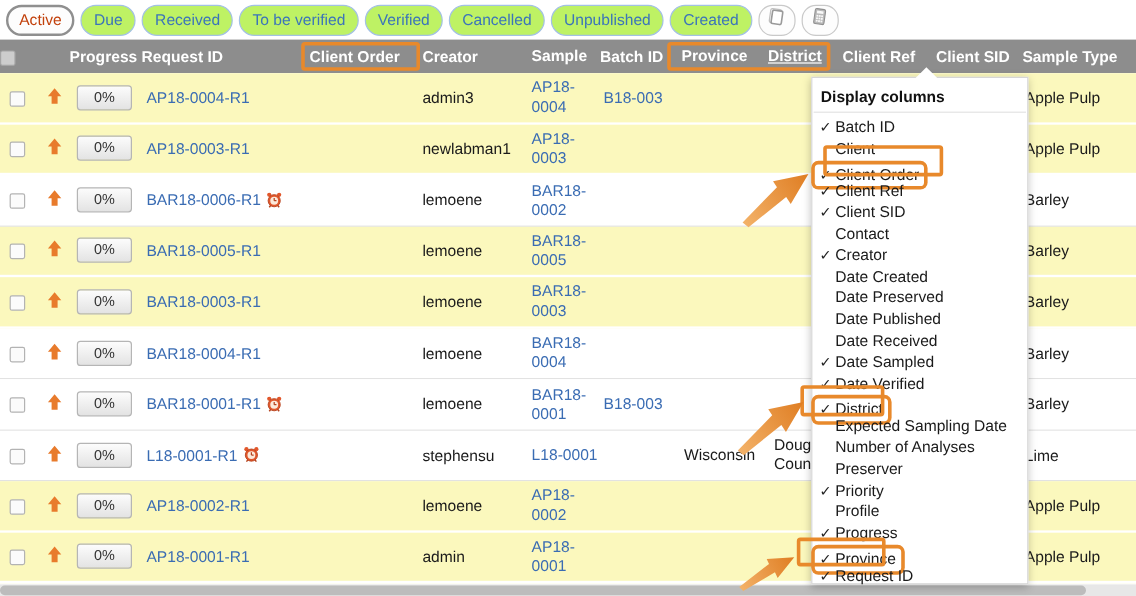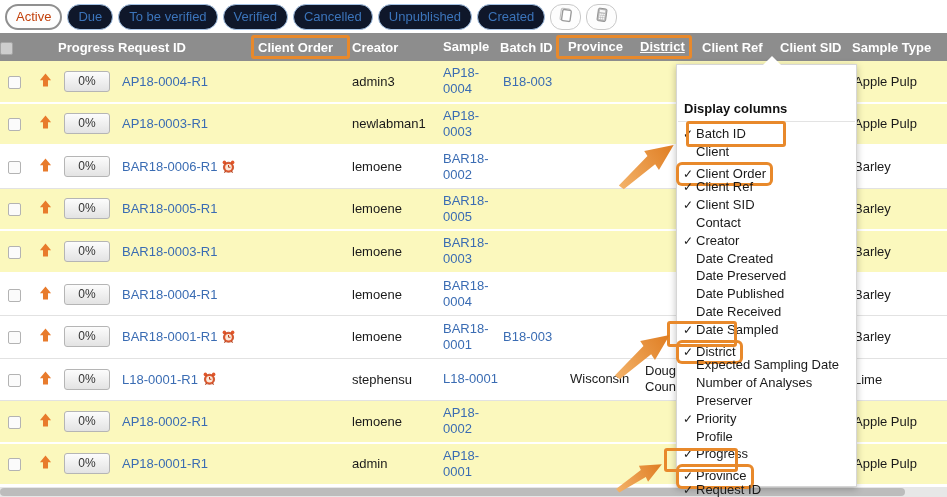--- a/index.html
+++ b/index.html
@@ -2,21 +2,21 @@
 <html><head>
 <meta charset="utf-8">
 <style>
   * { box-sizing: border-box; margin: 0; padding: 0; }
   html,body { background:#fff; }
   body { font-family:"Liberation Sans", sans-serif; }
   .page { position:relative; width:947px; height:497px; overflow:hidden; background:#fff; }
 
   
   .toolbar { position:absolute; left:0; top:0; width:947px; height:33px; background:#fff; display:flex; align-items:center; gap:5px; padding:4px 0 4px 5px; }
-  .tab { display:inline-block; border:1px solid #a3c1e4; border-radius:13px; background:#0f172a; color:#3b74ba; font-size:13px; line-height:15px; padding:4px 10px 5px; cursor:pointer; white-space:nowrap; font-family:"Liberation Sans",sans-serif; }
+  .tab { display:inline-block; border:1px solid #a3c1e4; border-radius:13px; background:#bef264; color:#3b74ba; font-size:13px; line-height:15px; padding:4px 10px 5px; cursor:pointer; white-space:nowrap; font-family:"Liberation Sans",sans-serif; }
   .tab.active { border:2px solid #8f8f8f; color:#c2410c; padding:3px 9px 4px; background:#fdfdfd; }
   .icon-btn { display:inline-flex; align-items:center; justify-content:center; width:31px; height:26px; border:1px solid #c9c9c9; border-radius:12px; background:#fdfdfd; cursor:pointer; }
 
   
   .thead { position:absolute; left:0; top:33px; width:947px; height:28px; background:#8d8d8d; color:#fff; font-weight:bold; font-size:13px; display:flex; align-items:center; }
   .rows { position:absolute; left:0; top:61px; width:947px; height:426px; background:#fff; }
   .row { display:flex; align-items:center; height:42.5px; background:#fff; border-bottom:1px solid #e2e2e2; font-size:13px; color:#1a1a1a; }
   .row.late { background:#fbf8bd; border-bottom:2px solid #fff; }
   .cell { flex:none; overflow:visible; }
   .c-cb   { width:30px; padding-left:8px; }
@@ -37,21 +37,21 @@
   .h-dist span { text-decoration:underline; }
   a.lnk { color:#3a6cb3; text-decoration:none; cursor:pointer; }
   .badge { display:inline-block; width:46px; height:21px; line-height:19px; text-align:center; font-size:12px; color:#333;
            border:1px solid #b5b5b5; border-radius:3px; background:linear-gradient(#fcfcfc,#e3e3e3); }
   input[type=checkbox] { appearance:none; -webkit-appearance:none; width:13px; height:13px; border:1px solid #b3b3b3; border-radius:2px; background:#fbfbfb; cursor:pointer; vertical-align:middle; }
   .thead input[type=checkbox] { background:#cdcdcd; border-color:#a5a5a5; }
 
   
   .dropdown { position:absolute; left:676px; top:64px; width:181px; height:423px; background:#fff; border:1px solid #d6d6d6; box-shadow:0 2px 7px rgba(0,0,0,.25); z-index:20; }
   .dropdown::before { content:""; position:absolute; left:86px; top:-9px; border-left:9px solid transparent; border-right:9px solid transparent; border-bottom:9px solid #fff; }
-  .dd-title { font-weight:bold; font-size:13px; color:#111; padding:8px 0 5px 7px;margin-top:28px; }
+  .dd-title { font-weight:bold; font-size:13px; color:#111; padding:8px 0 5px 7px; }
   .dd-sep { height:1px; background:#e3e3e3; margin:0 1px 3px; }
   .dd-list { list-style:none; }
   .dd-item { height:17.8px; line-height:17.8px; padding-left:6px; font-size:13px; color:#1a1a1a; cursor:pointer; white-space:nowrap; }
   .dd-inner { display:inline-block; }
   .dd-inner.boxed { box-shadow:0 0 0 3px #e8892b; border-radius:3px; padding:0 4px; margin:4px -4px; }
   .dd-check { display:inline-block; width:13px; font-size:12px; color:#222; }
 
   
   .hscroll { position:absolute; left:0; top:487px; width:947px; height:10px; background:#e7e7e7; }
   .hscroll .thumb { position:absolute; left:0; top:1px; width:905px; height:8px; background:#bcbcbc; border-radius:4px; cursor:pointer; }
@@ -62,20 +62,21 @@
   .arr-svg { position:absolute; overflow:visible; }
 </style>
 </head>
 <body>
 
 <div class="page">
 
   <div class="toolbar">
     <button class="tab active"><span class="tab-label">Active</span></button>
       <button class="tab"><span class="tab-label">Due</span></button>
+      <button class="tab"><span class="tab-label">Received</span></button>
       <button class="tab"><span class="tab-label">To be verified</span></button>
       <button class="tab"><span class="tab-label">Verified</span></button>
       <button class="tab"><span class="tab-label">Cancelled</span></button>
       <button class="tab"><span class="tab-label">Unpublished</span></button>
       <button class="tab"><span class="tab-label">Created</span></button>
     <span class="icon-btn">
       <span>
         <svg width="18" height="18" viewBox="0 0 20 20">
           <g transform="rotate(8 10 10)">
             <rect x="4" y="3" width="10" height="13" rx="1.5" fill="#fff" stroke="#c0c0c0" stroke-width="1.2"></rect>
@@ -408,20 +409,23 @@
       <span class="dd-inner"><span class="dd-check"></span><span class="dd-label">Date Preserved</span></span>
     </li>
         <li class="dd-item">
       <span class="dd-inner"><span class="dd-check"></span><span class="dd-label">Date Published</span></span>
     </li>
         <li class="dd-item">
       <span class="dd-inner"><span class="dd-check"></span><span class="dd-label">Date Received</span></span>
     </li>
         <li class="dd-item">
       <span class="dd-inner"><span class="dd-check">✓</span><span class="dd-label">Date Sampled</span></span>
+    </li>
+        <li class="dd-item">
+      <span class="dd-inner"><span class="dd-check">✓</span><span class="dd-label">Date Verified</span></span>
     </li>
         <li class="dd-item">
       <span class="dd-inner boxed"><span class="dd-check">✓</span><span class="dd-label">District</span></span>
     </li>
         <li class="dd-item">
       <span class="dd-inner"><span class="dd-check"></span><span class="dd-label">Expected Sampling Date</span></span>
     </li>
         <li class="dd-item">
       <span class="dd-inner"><span class="dd-check"></span><span class="dd-label">Number of Analyses</span></span>
     </li>

